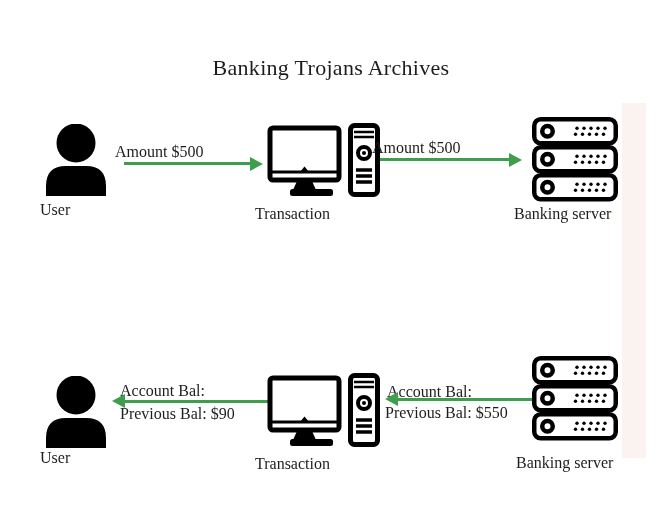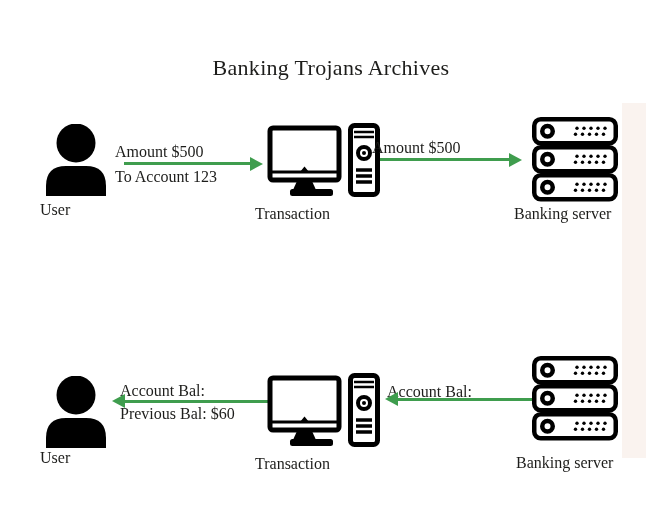--- a/index.html
+++ b/index.html
@@ -47,21 +47,20 @@
 
   <svg class="abs icon-svg" style="left:44px;top:124px;" width="64" height="72" viewBox="0 0 64 72">
     <circle cx="32" cy="19" r="19.5" fill="currentColor"></circle>
     <path d="M2,72 L2,62 Q2,42 22,42 L42,42 Q62,42 62,62 L62,72 Z" fill="currentColor"></path>
   </svg>
   <div class="abs node-label" style="left:40px;top:201px;width:72px;">User</div>
 
   <div class="abs flow-text" style="left:115px;top:143px;width:150px;">Amount $500</div>
   <div class="abs arrow-line" style="left:124px;top:162px;width:128px;"></div>
   <div class="abs head-right" style="left:250px;top:157px;"></div>
-  <div class="abs flow-text" style="left:115px;top:168px;width:150px;">To Account 123</div>
 
   <svg class="abs icon-svg" style="left:266px;top:122px;" width="116" height="76" viewBox="0 0 116 76">
     <rect x="4" y="6" width="69" height="52" rx="3" fill="#ffffff" stroke="currentColor" stroke-width="5"></rect>
     <line x1="6" y1="50" x2="71" y2="50" stroke="currentColor" stroke-width="3"></line>
     <path d="M34,50 L43,50 L38.5,44.5 Z" fill="currentColor"></path>
     <path d="M31,59 L46,59 L50,68 L27,68 Z" fill="currentColor"></path>
     <rect x="24" y="67" width="43" height="7" rx="2.5" fill="currentColor"></rect>
     <rect x="84.5" y="3.5" width="27" height="69" rx="4" fill="#ffffff" stroke="currentColor" stroke-width="5"></rect>
     <line x1="88" y1="10" x2="108" y2="10" stroke="currentColor" stroke-width="2.5"></line>
     <line x1="88" y1="15" x2="108" y2="15" stroke="currentColor" stroke-width="2.5"></line>
@@ -123,21 +122,21 @@
 
   <svg class="abs icon-svg" style="left:44px;top:376px;" width="64" height="72" viewBox="0 0 64 72">
     <circle cx="32" cy="19" r="19.5" fill="currentColor"></circle>
     <path d="M2,72 L2,62 Q2,42 22,42 L42,42 Q62,42 62,62 L62,72 Z" fill="currentColor"></path>
   </svg>
   <div class="abs node-label" style="left:40px;top:449px;width:72px;">User</div>
 
   <div class="abs flow-text" style="left:120px;top:382px;width:150px;">Account Bal:</div>
   <div class="abs head-left" style="left:112px;top:394px;"></div>
   <div class="abs arrow-line" style="left:125px;top:400px;width:143px;"></div>
-  <div class="abs flow-text" style="left:120px;top:405px;width:150px;">Previous Bal: $60</div>
+  <div class="abs flow-text" style="left:120px;top:405px;width:150px;">Previous Bal: $90</div>
 
   <svg class="abs icon-svg" style="left:266px;top:372px;" width="116" height="76" viewBox="0 0 116 76">
     <rect x="4" y="6" width="69" height="52" rx="3" fill="#ffffff" stroke="currentColor" stroke-width="5"></rect>
     <line x1="6" y1="50" x2="71" y2="50" stroke="currentColor" stroke-width="3"></line>
     <path d="M34,50 L43,50 L38.5,44.5 Z" fill="currentColor"></path>
     <path d="M31,59 L46,59 L50,68 L27,68 Z" fill="currentColor"></path>
     <rect x="24" y="67" width="43" height="7" rx="2.5" fill="currentColor"></rect>
     <rect x="84.5" y="3.5" width="27" height="69" rx="4" fill="#ffffff" stroke="currentColor" stroke-width="5"></rect>
     <line x1="88" y1="10" x2="108" y2="10" stroke="currentColor" stroke-width="2.5"></line>
     <line x1="88" y1="15" x2="108" y2="15" stroke="currentColor" stroke-width="2.5"></line>
@@ -145,20 +144,21 @@
     <circle cx="98" cy="31" r="2" fill="currentColor"></circle>
     <line x1="90" y1="48" x2="106" y2="48" stroke="currentColor" stroke-width="3.5"></line>
     <line x1="90" y1="54" x2="106" y2="54" stroke="currentColor" stroke-width="3.5"></line>
     <line x1="90" y1="60" x2="106" y2="60" stroke="currentColor" stroke-width="3.5"></line>
   </svg>
   <div class="abs node-label" style="left:255px;top:455px;width:116px;">Transaction</div>
 
   <div class="abs flow-text" style="left:387px;top:383px;width:150px;">Account Bal:</div>
   <div class="abs head-left" style="left:385px;top:392px;"></div>
   <div class="abs arrow-line" style="left:398px;top:398px;width:134px;"></div>
+  <div class="abs flow-text" style="left:385px;top:404px;width:155px;">Previous Bal: $550</div>
 
   <svg class="abs icon-svg" style="left:532px;top:356px;" width="86" height="85" viewBox="0 0 86 85">
     <g stroke="currentColor" stroke-width="4.5" fill="#ffffff">
       <rect x="2.25" y="2.25" width="81.5" height="24" rx="6.5"></rect>
       <rect x="2.25" y="30.25" width="81.5" height="24" rx="6.5"></rect>
       <rect x="2.25" y="58.25" width="81.5" height="24" rx="6.5"></rect>
       <circle cx="15.5" cy="14.25" r="5.25"></circle>
       <circle cx="15.5" cy="42.25" r="5.25"></circle>
       <circle cx="15.5" cy="70.25" r="5.25"></circle>
     </g>

